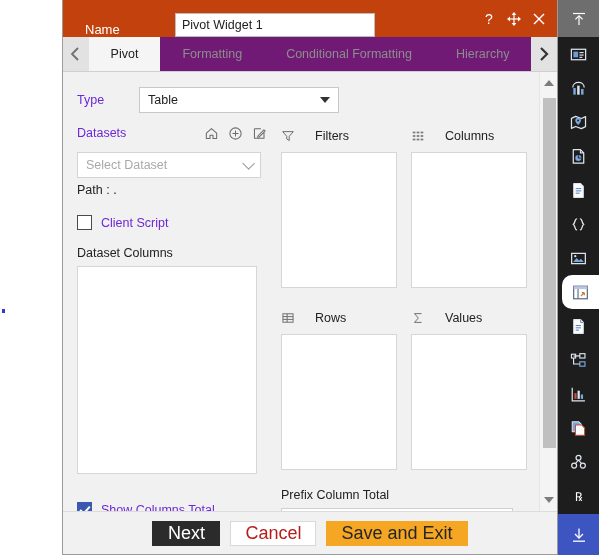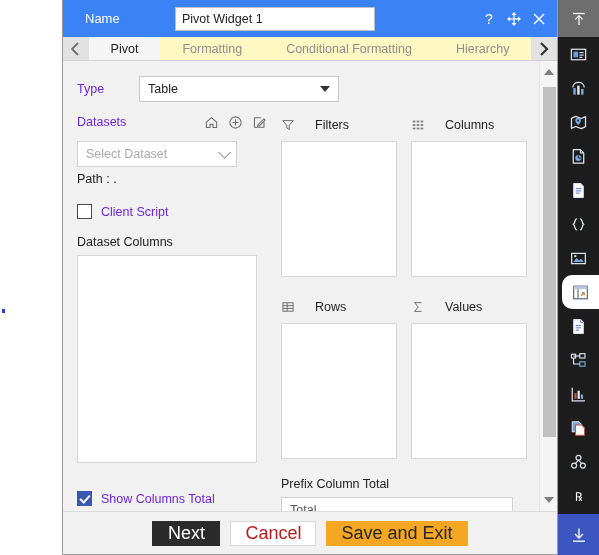--- a/index.html
+++ b/index.html
@@ -18,35 +18,35 @@
   
   .dialog {
     position: absolute; left: 62px; top: 0; width: 496px; height: 555px;
     background: #f1f1f1;
     border-left: 1px solid #9b9b9b;
     border-right: 1px solid #9b9b9b;
     border-bottom: 1px solid #9b9b9b;
     display: flex; flex-direction: column;
   }
   .titlebar {
-    height: 37px; background: #3b82f6; color: #ffffff;
-    display: flex; align-items: center; flex: none; position: relative;
+    height: 37px; background: #c2410c; color: #ffffff;
+    display: flex; align-items: flex-end; flex: none; position: relative;
   }
   .title-label { font-size: 13px; margin-left: 22px; width: 90px; }
   .title-input {
     width: 200px; height: 24px; background:#fff; border:1px solid #bdbdbd;
     color:#222; font-size:12.5px; font-family:"Liberation Sans", sans-serif;
     padding: 0 6px; outline: none;
   }
   .title-actions { position:absolute; right: 10px; top:0; height:37px; display:flex; align-items:center; gap:9px; }
   .ticon { width:16px; height:16px; display:block; cursor:pointer; }
 
   
   .tabs {
-    height: 24px; background: #fef9c3; display:flex; align-items:stretch; flex:none;
+    height: 35px; background: #701a75; display:flex; align-items:stretch; flex:none;
     border-bottom: 1px solid #cfcfcf;
   }
   .tab-arrow {
     width: 42px; display:flex; align-items:center; justify-content:center;
     color:#555; background:#e2e2e2; cursor:pointer;
   }
   .tab {
     display:flex; align-items:center; justify-content:center;
     padding: 0 22px; font-size: 12.5px; color:#8d8d8d; cursor:pointer; white-space:nowrap;
   }
@@ -72,21 +72,21 @@
   .cols { display:flex; margin-top:12px; }
   .left-col { width: 190px; flex:none; }
   .right-col { flex:1; padding-left: 14px; }
 
   .ds-head { display:flex; align-items:flex-start; height:20px; }
   .ds-head .lbl { flex:none; }
   .ds-icons { margin-left:auto; display:flex; gap:9px; align-items:center; }
   .ds-icon { width:15px;height:15px; cursor:pointer; }
 
   .ds-select {
-    margin-top:6px; width:160px; height:26px; background:#fff; border:1px solid #d4d4d4;
+    margin-top:6px; width:184px; height:26px; background:#fff; border:1px solid #d4d4d4;
     display:flex; align-items:center; padding:0 8px; font-size:12.5px; color:#a9a9a9; position:relative; cursor:pointer;
   }
   .path { font-size:12.5px; color:#222; margin-top:5px; }
 
   .chk-row { display:flex; align-items:center; gap:9px; margin-top:18px; }
   .chk {
     width:15px;height:15px;border:1.6px solid #4a4a4a;background:#fff;flex:none;cursor:pointer;
   }
   .chk.checked { background:#3b58b0; border-color:#3b58b0; position:relative; }
   .chk.checked:after {

